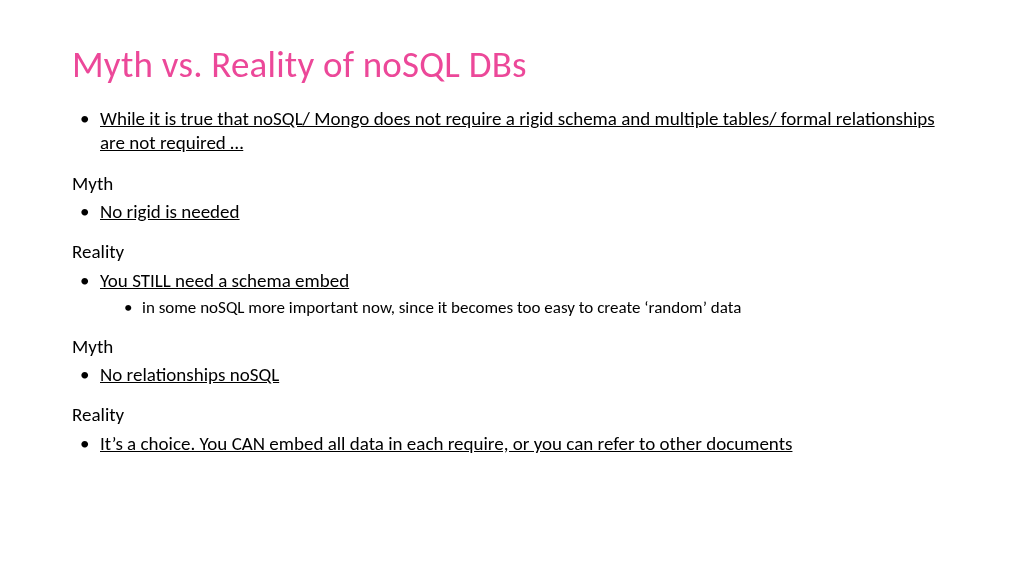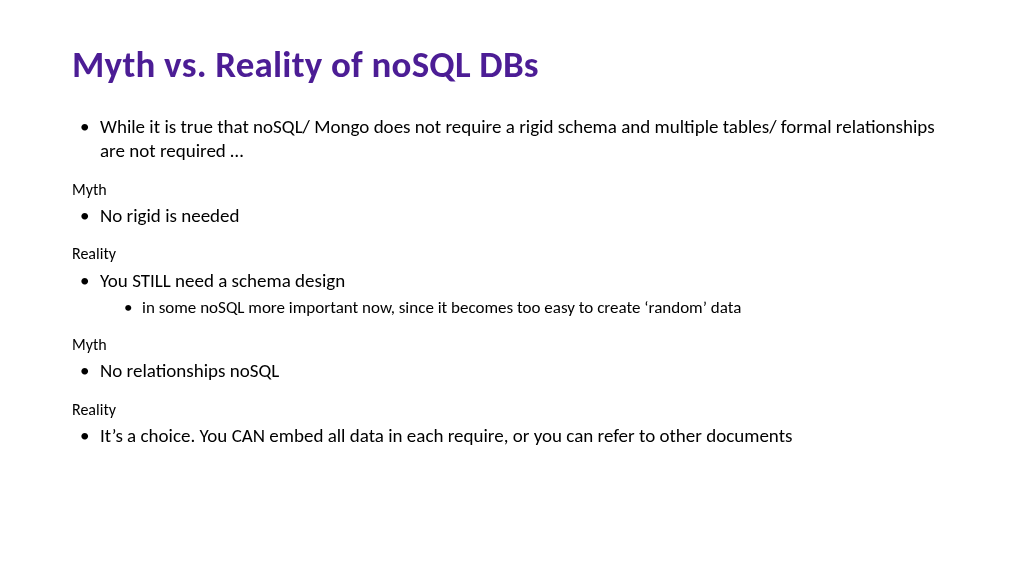--- a/index.html
+++ b/index.html
@@ -11,58 +11,59 @@
       width: 1024px;
       height: 576px;
       background: #ffffff;
       font-family: Calibri, 'Segoe UI', Arial, sans-serif;
       color: #000000;
       padding: 42px 72px 40px 72px;
       overflow: hidden;
     }
     .slide-title {
       font-size: 37px;
-      font-weight: 700;
-      color: #4c1d95;
-      margin-bottom: 28px;
+      font-weight: 400;
+      color: #ec4899;
+      margin-bottom: 20px;
       letter-spacing: 0.2px;
     }
     .content {
       font-size: 19px;
       line-height: 1.28;
     }
     .bullet-l1 {
       display: flex;
       margin-bottom: 4px;
       padding-left: 8px;
     }
     .bullet-l1 .bullet-marker {
       flex-shrink: 0;
       width: 20px;
       font-size: 19px;
     }
     .bullet-l1 .bullet-text {
       flex: 1;
+      text-decoration: underline;
     }
     .bullet-l2 {
       display: flex;
       margin-bottom: 4px;
       padding-left: 52px;
       font-size: 17px;
     }
     .bullet-l2 .bullet-marker {
       flex-shrink: 0;
       width: 18px;
       font-size: 17px;
     }
     .bullet-l2 .bullet-text {
       flex: 1;
     }
     .label {
-      font-size: 16px;
+      font-size: 19px;
       margin-bottom: 4px;
       padding-left: 0px;
       margin-top: 16px;
     }
   </style>
 </head>
 <body>
 
 <h1 class="slide-title">Myth vs. Reality of noSQL DBs</h1>
 
@@ -72,21 +73,21 @@
     <span class="bullet-text">While it is true that noSQL/ Mongo does not require a rigid schema and multiple tables/ formal relationships are not required …</span>
   </div>
   <div class="label">Myth</div>
   <div class="bullet-l1">
     <span class="bullet-marker">•</span>
     <span class="bullet-text">No rigid is needed</span>
   </div>
   <div class="label">Reality</div>
   <div class="bullet-l1">
     <span class="bullet-marker">•</span>
-    <span class="bullet-text">You STILL need a schema design</span>
+    <span class="bullet-text">You STILL need a schema embed</span>
   </div>
   <div class="bullet-l2">
     <span class="bullet-marker">•</span>
     <span class="bullet-text">in some noSQL more important now, since it becomes too easy to create ‘random’ data</span>
   </div>
   <div class="label">Myth</div>
   <div class="bullet-l1">
     <span class="bullet-marker">•</span>
     <span class="bullet-text">No relationships noSQL</span>
   </div>

